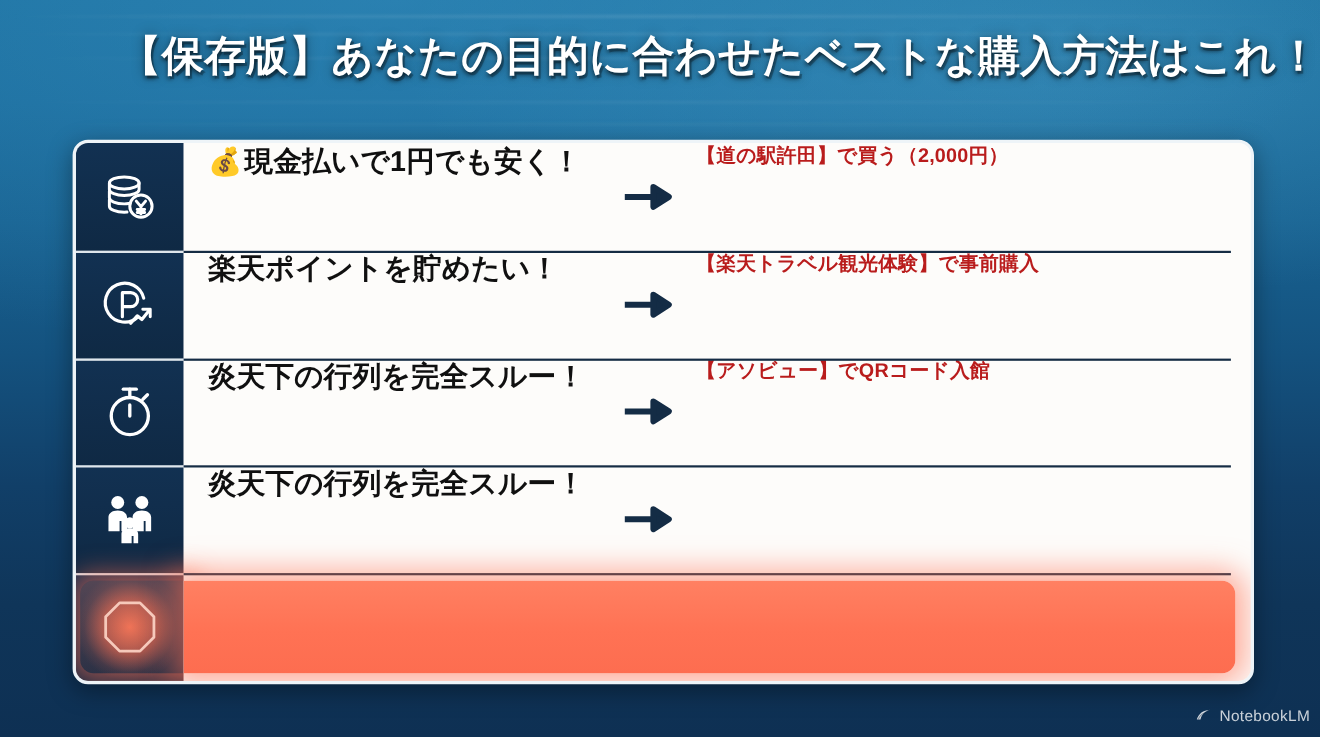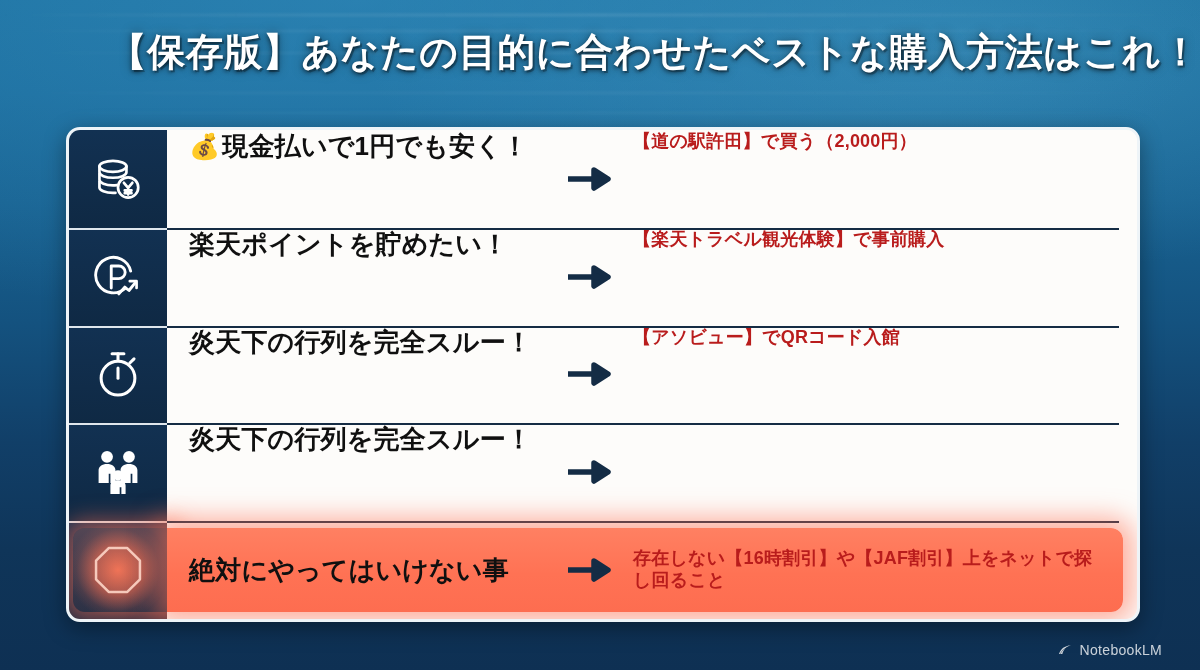--- a/index.html
+++ b/index.html
@@ -179,21 +179,21 @@
   
   .ico{ width:54px; height:54px; display:block; position:relative; z-index:2; }
   .ico svg{ width:100%; height:100%; display:block; }
 
   
   .arrow{ width:48px; height:26px; display:block; }
 
   
   .watermark{
     position:absolute;
-    right:38px; bottom:12px;
+    right:9px; bottom:12px;
     display:flex;
     align-items:flex-end;
     gap:7px;
     color:rgba(255,255,255,0.78);
     font-size:14px;
     letter-spacing:0.3px;
     font-family:"Liberation Sans",sans-serif;
   }
   .watermark svg{ width:16px; height:16px; display:block; }
 </style>
@@ -308,29 +308,20 @@
       <div class="iconcell">
         <span class="hl-pad"></span>
         <span class="ico">
           <svg viewBox="0 0 64 64" fill="none" stroke="#f6c9bb" stroke-width="3" stroke-linejoin="round">
             <path d="M21 6h22l15 15v22L43 58H21L6 43V21z"></path>
           </svg>
         </span>
       </div>
       <div class="bodycell">
         <span class="hl-bar"></span>
-        <div class="inner">
-          <div class="left-text">絶対にやってはいけない事</div>
-          <div class="arrowcell">
-            <svg class="arrow" viewBox="0 0 48 26">
-              <path d="M2 13h28M28 4l14 9-14 9z" stroke="#142c45" stroke-width="5.5" fill="#142c45" stroke-linejoin="round"></path>
-            </svg>
-          </div>
-          <div class="right-text">存在しない【16時割引】や【JAF割引】上をネットで探し回ること</div>
-        </div>
       </div>
     </div>
 
   </div>
 
   <div class="watermark">
     <svg viewBox="0 0 24 24">
       <path d="M3 18c3-8 8-12 18-13-7 2-11 6-13 13H3z" fill="rgba(255,255,255,0.8)"></path>
       <path d="M5 18c2-5 5-8 10-9" stroke="rgba(20,44,69,0.55)" stroke-width="1.2" fill="none"></path>
     </svg>

